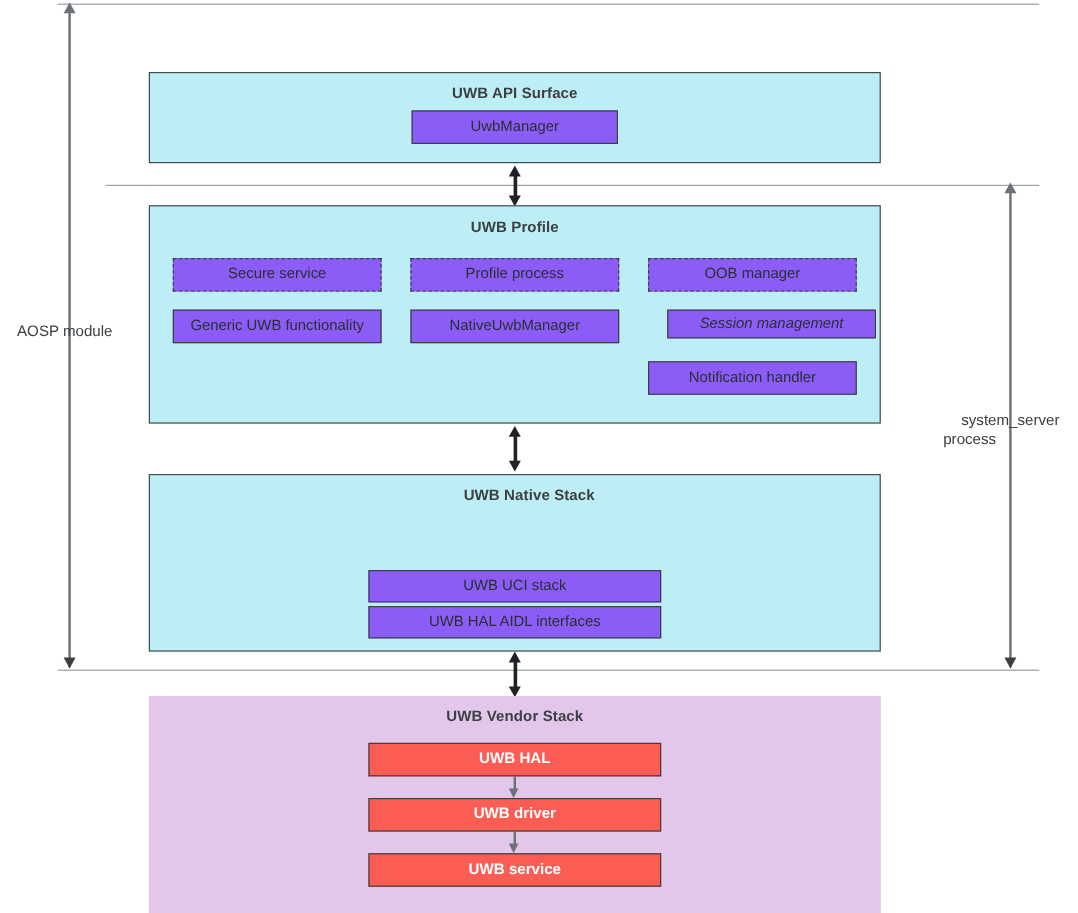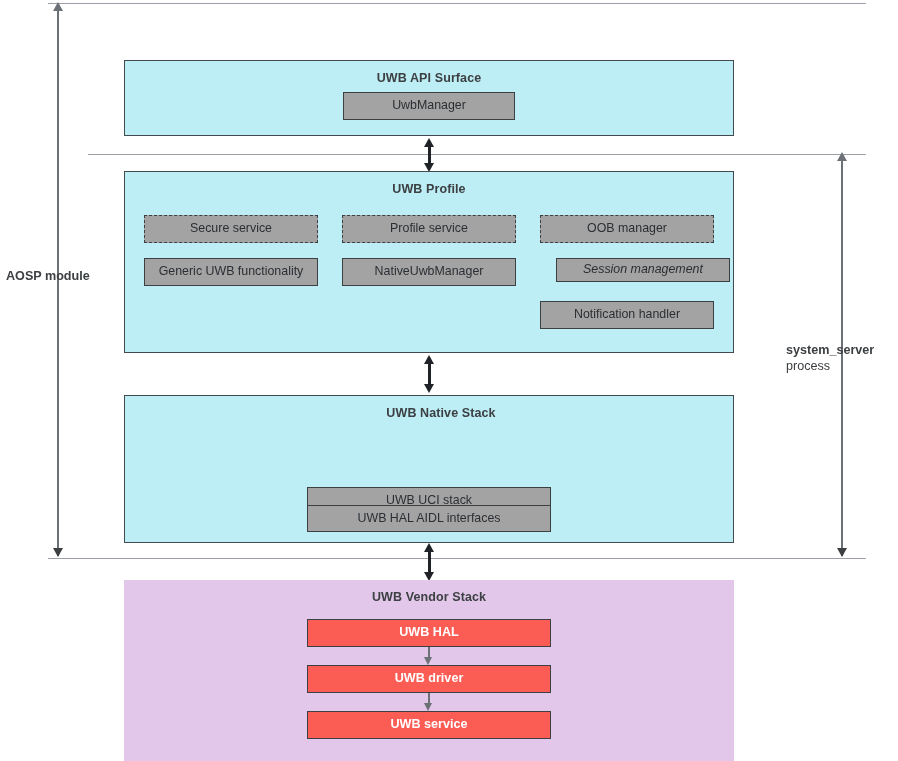--- a/index.html
+++ b/index.html
@@ -33,21 +33,21 @@
   }
 
   .cyan { background: #bdeef5; }
   .cyan-b { background: #bdeef5; border: 1.6px solid #434b50; }
   .purple { background: #e3c7ea; }
 
   
   .chip {
     position: absolute;
     box-sizing: border-box;
-    background: #a3a3a3;
+    background: #8b5cf6;
     border: 1.4px solid #3c4043;
     display: flex;
     align-items: center;
     justify-content: center;
     font-size: 12.4px;
     color: #2b2f33;
     text-align: center;
     line-height: 1.1;
   }
   .chip.dashed {
@@ -105,21 +105,21 @@
   .sgl .stem { position: absolute; left: 5px; width: 2px; background: #6b7177; }
   .sgl .arrow-down { left: 1px; bottom: 0; }
 
   
   .side-label {
     position: absolute;
     font-size: 12.6px;
     color: #3c4043;
     line-height: 1.25;
   }
-  .side-label .strong { font-weight: bold; display: block; }
+  .side-label .strong { font-weight: normal; display: block; text-align: center; }
   .side-label .light   { font-weight: normal; display: block; }
   .side-label.left-lbl { text-align: left; }
   .side-label.right-lbl { text-align: left; }
 </style>
 </head>
 <body>
 
 <div id="canvas">
 
   <div class="hline" style="left:48px; top:3px; width:818px;"></div>
@@ -151,39 +151,39 @@
     <div class="arrow-up"></div>
     <div class="stem" style="top:8px; height:18px;"></div>
     <div class="arrow-down"></div>
   </div>
 
   <div class="layer cyan-b" style="left:124px; top:171px; width:610px; height:182px;">
     <div class="layer-title" style="position:absolute; left:0; top:10px; width:100%;">UWB Profile</div>
   </div>
 
   <div class="chip dashed" style="left:144px; top:215px; width:174px; height:28px;">Secure service</div>
-  <div class="chip dashed" style="left:342px; top:215px; width:174px; height:28px;">Profile service</div>
+  <div class="chip dashed" style="left:342px; top:215px; width:174px; height:28px;">Profile process</div>
   <div class="chip dashed" style="left:540px; top:215px; width:174px; height:28px;">OOB manager</div>
 
   <div class="chip" style="left:144px; top:258px; width:174px; height:28px;">Generic UWB functionality</div>
   <div class="chip" style="left:342px; top:258px; width:174px; height:28px;">NativeUwbManager</div>
   <div class="chip" style="left:556px; top:258px; width:174px; height:24px;font-style:italic;">Session management</div>
 
   <div class="chip" style="left:540px; top:301px; width:174px; height:28px;">Notification handler</div>
 
   <div class="dbl" style="left:421px; top:355px; height:38px;">
     <div class="arrow-up"></div>
     <div class="stem" style="top:8px; height:22px;"></div>
     <div class="arrow-down"></div>
   </div>
 
   <div class="layer cyan-b" style="left:124px; top:395px; width:610px; height:148px;">
     <div class="layer-title" style="position:absolute; left:0; top:10px; width:100%;padding-left:12px;">UWB Native Stack</div>
   </div>
-  <div class="chip" style="left:307px; top:487px; width:244px; height:27px;">UWB UCI stack</div>
+  <div class="chip" style="left:307px; top:475px; width:244px; height:27px;">UWB UCI stack</div>
   <div class="chip" style="left:307px; top:505px; width:244px; height:27px;">UWB HAL AIDL interfaces</div>
 
   <div class="dbl" style="left:421px; top:543px; height:38px;">
     <div class="arrow-up"></div>
     <div class="stem" style="top:8px; height:22px;"></div>
     <div class="arrow-down"></div>
   </div>
 
   <div class="layer purple" style="left:124px; top:580px; width:610px; height:181px;">
     <div class="layer-title" style="position:absolute; left:0; top:10px; width:100%;">UWB Vendor Stack</div>

